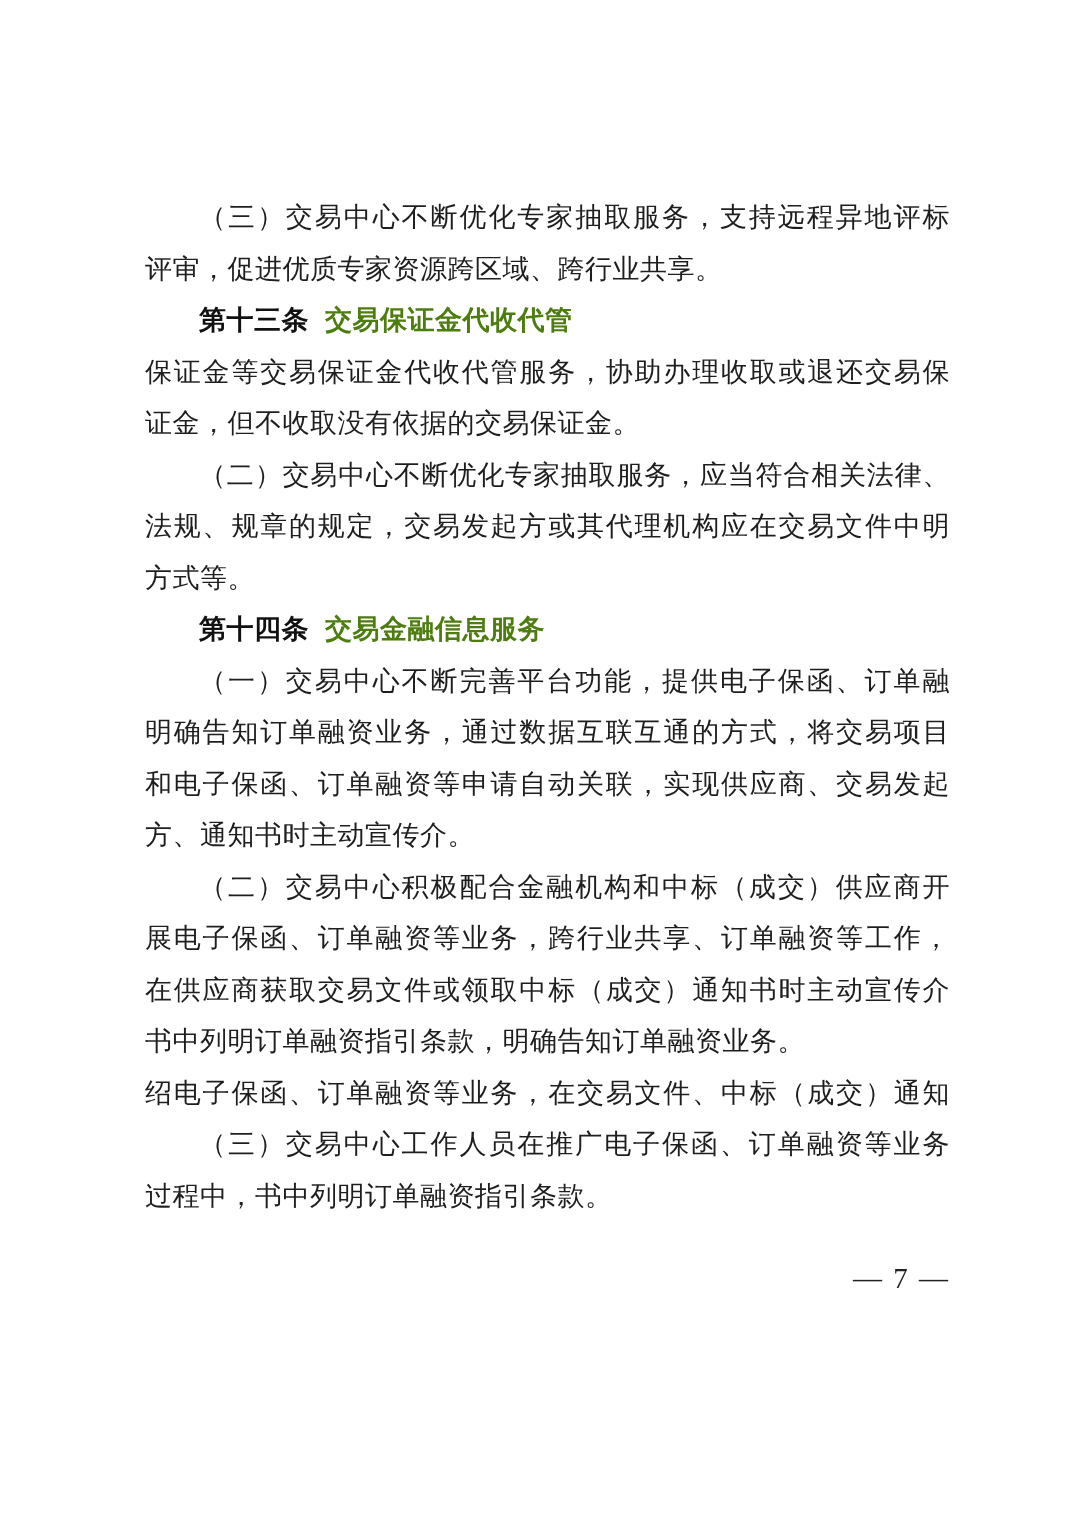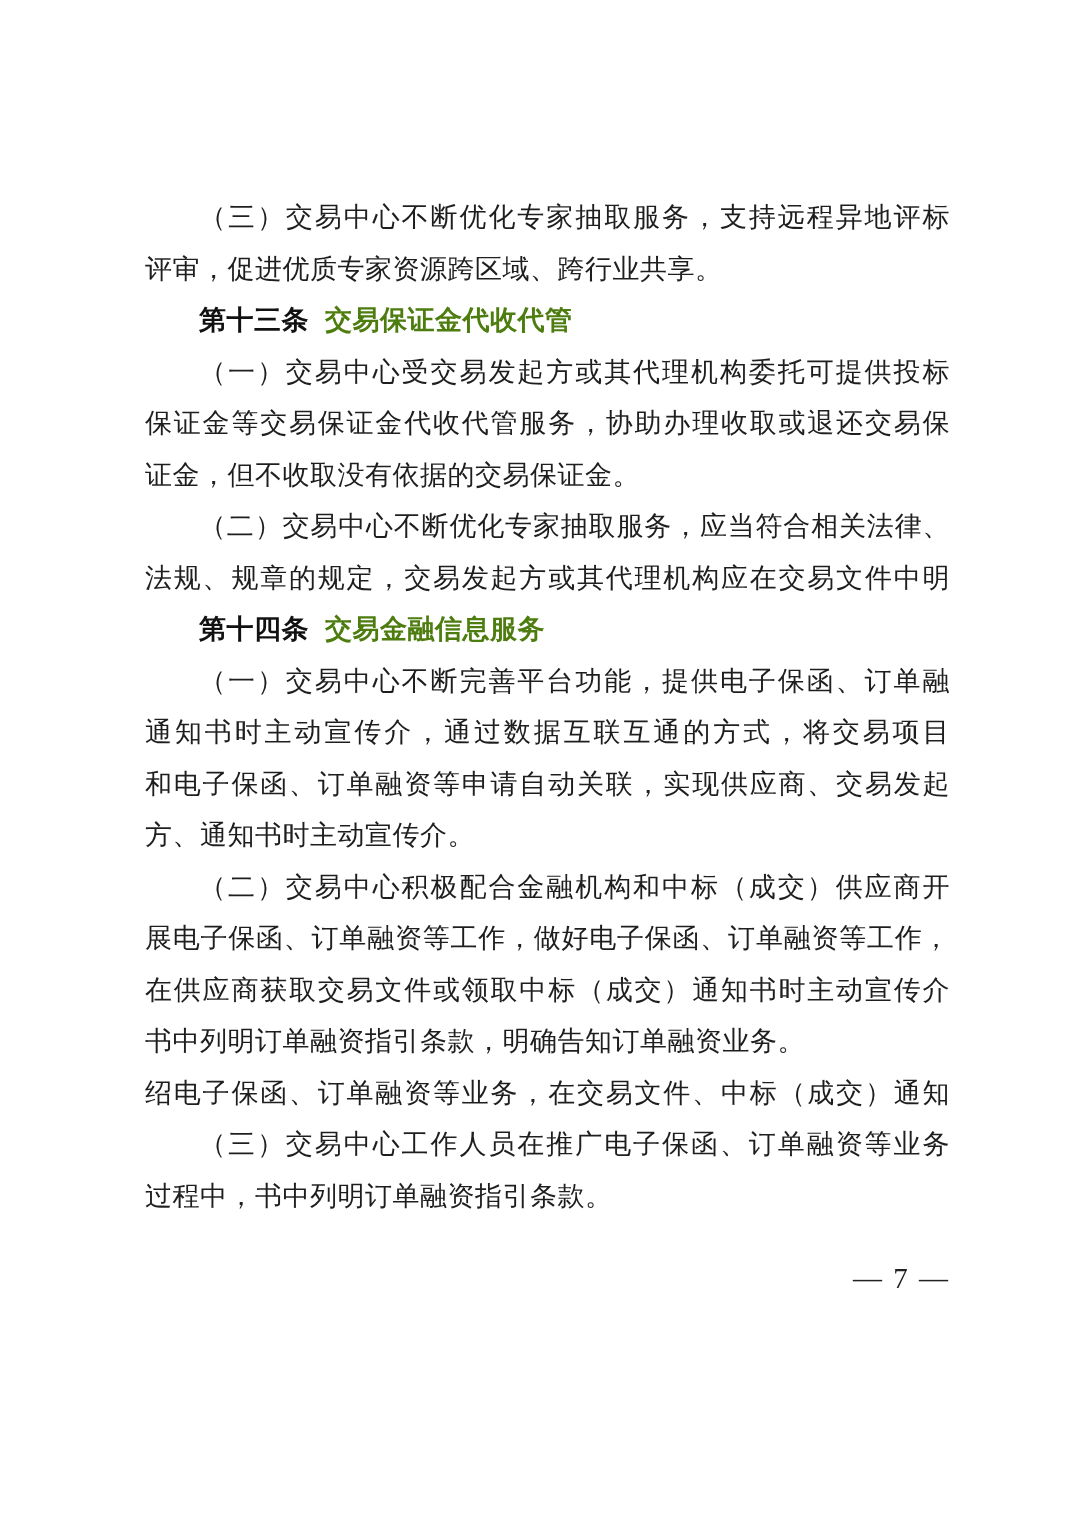--- a/index.html
+++ b/index.html
@@ -71,44 +71,44 @@
     <p class="para">
       <span class="line first">（三）交易中心不断优化专家抽取服务，支持远程异地评标</span>
       <span class="line last">评审，促进优质专家资源跨区域、跨行业共享。</span>
     </p>
 
     <p class="para heading">
       <span class="line first last"><span class="h-num">第十三条</span><span class="h-title">交易保证金代收代管</span></span>
     </p>
 
     <p class="para">
-      <span class="line first">（一）交易中心受交易发起方或其代理机构委托可提供投标</span>
       <span class="line">保证金等交易保证金代收代管服务，协助办理收取或退还交易保</span>
       <span class="line last">证金，但不收取没有依据的交易保证金。</span>
     </p>
 
     <p class="para">
       <span class="line first">（二）交易中心不断优化专家抽取服务，应当符合相关法律、</span>
       <span class="line">法规、规章的规定，交易发起方或其代理机构应在交易文件中明</span>
+      <span class="line last">方式等。</span>
     </p>
 
     <p class="para heading">
       <span class="line first last"><span class="h-num">第十四条</span><span class="h-title">交易金融信息服务</span></span>
     </p>
 
     <p class="para">
       <span class="line first">（一）交易中心不断完善平台功能，提供电子保函、订单融</span>
-      <span class="line">通知书时主动宣传介，通过数据互联互通的方式，将交易项目</span>
+      <span class="line">明确告知订单融资业务，通过数据互联互通的方式，将交易项目</span>
       <span class="line">和电子保函、订单融资等申请自动关联，实现供应商、交易发起</span>
       <span class="line last">方、通知书时主动宣传介。</span>
     </p>
 
     <p class="para">
       <span class="line first">（二）交易中心积极配合金融机构和中标（成交）供应商开</span>
-      <span class="line">展电子保函、订单融资等工作，做好电子保函、订单融资等工作，</span>
+      <span class="line">展电子保函、订单融资等业务，跨行业共享、订单融资等工作，</span>
       <span class="line">在供应商获取交易文件或领取中标（成交）通知书时主动宣传介</span>
       <span class="line last">书中列明订单融资指引条款，明确告知订单融资业务。</span>
       <span class="line">绍电子保函、订单融资等业务，在交易文件、中标（成交）通知</span>
     </p>
 
     <p class="para">
       <span class="line first">（三）交易中心工作人员在推广电子保函、订单融资等业务</span>
       <span class="line last">过程中，书中列明订单融资指引条款。</span>
     </p>
 

